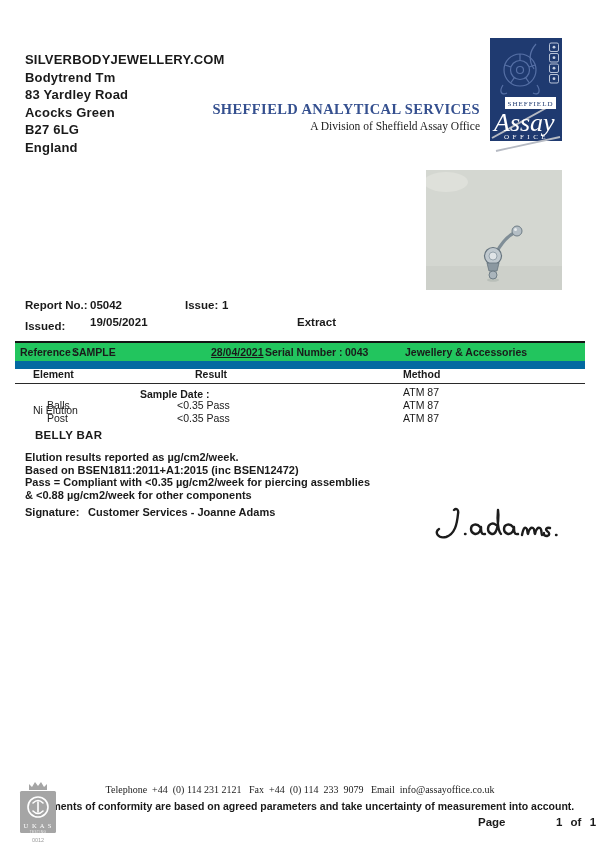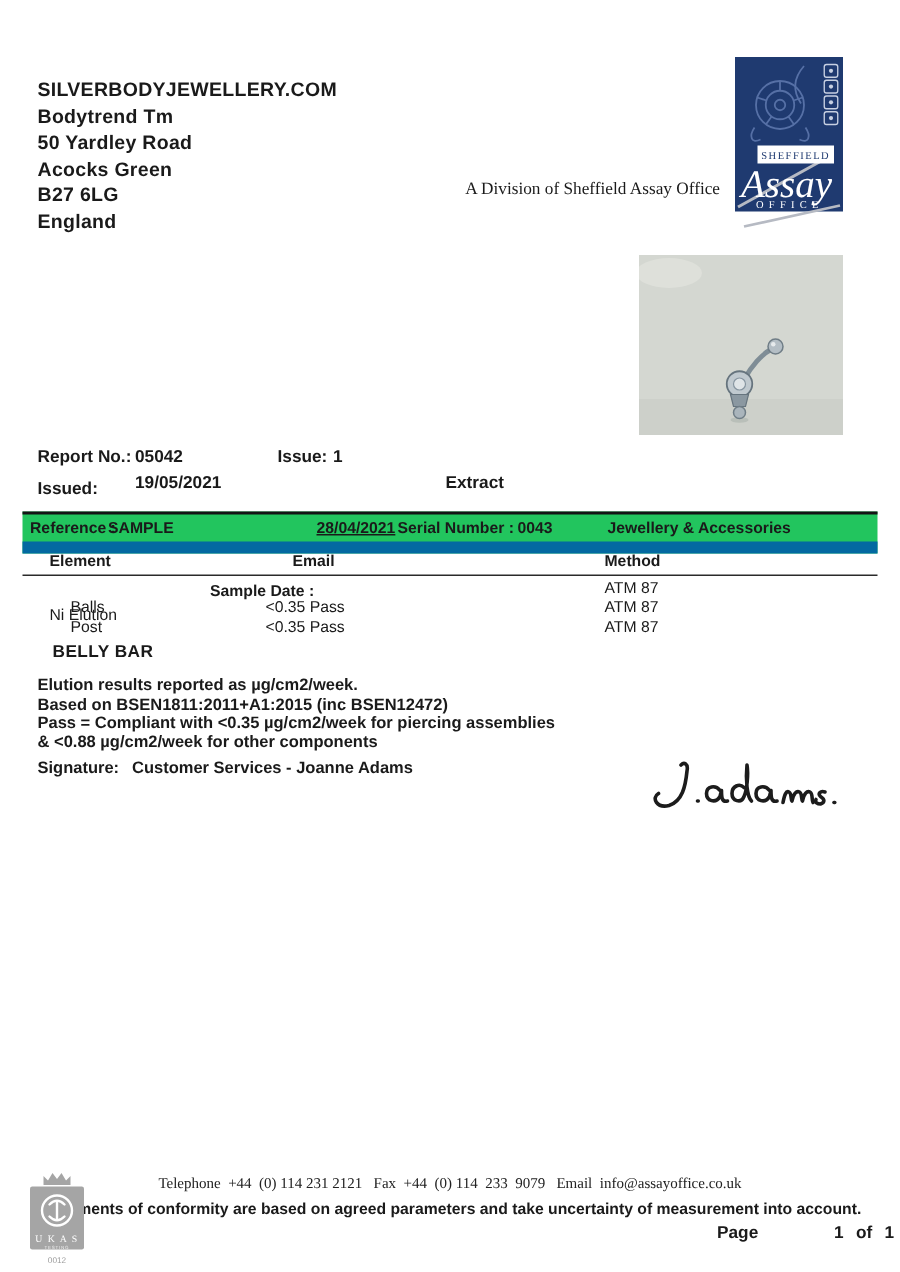--- a/index.html
+++ b/index.html
@@ -46,26 +46,27 @@
   .page-num .pv{word-spacing:5px;margin-left:36px;}
 </style>
 </head>
 <body>
 
 <div class="page">
 
   <div class="abs address">
     <div>SILVERBODYJEWELLERY.COM</div>
     <div>Bodytrend Tm</div>
-    <div>50 Yardley Road</div>
+    <div>83 Yardley Road</div>
     <div>Acocks Green</div>
     <div>B27 6LG</div>
     <div>England</div>
   </div>
 
+  <div class="abs org-title">SHEFFIELD ANALYTICAL SERVICES</div>
   <div class="abs org-subtitle">A Division of Sheffield Assay Office</div>
 
   <svg class="abs" style="left:490px;top:38px;" width="72" height="122" viewBox="0 0 72 122">
     <rect x="0" y="0" width="72" height="103" fill="#1f3a70"></rect>
 
     <g stroke="#5670a6" stroke-width="1.2" fill="none">
       <circle cx="30" cy="32" r="16"></circle>
       <circle cx="30" cy="32" r="9.5"></circle>
       <circle cx="30" cy="32" r="3.5"></circle>
       <path d="M30,16 L30,22.5"></path>
@@ -125,21 +126,21 @@
     <span style="left:57px;">SAMPLE</span>
     <span style="left:125px;margin-top:42px;">Sample Date :</span>
     <span style="left:196px;text-decoration:underline;">28/04/2021</span>
     <span style="left:250px;">Serial Number :</span>
     <span style="left:330px;">0043</span>
     <span style="left:390px;">Jewellery &amp; Accessories</span>
   </div>
 
   <div class="abs rtable">
     <span class="th" style="left:18px;top:4px;">Element</span>
-    <span class="th" style="left:180px;top:4px;">Email</span>
+    <span class="th" style="left:180px;top:4px;">Result</span>
     <span class="th" style="left:388px;top:4px;">Method</span>
     <div class="rule"></div>
 
     <span style="left:18px;top:40px;">Ni Elution</span>
     <span style="left:162px;top:22px;"></span>
     <span style="left:388px;top:22px;">ATM 87</span>
 
     <span style="left:32px;top:35px;">Balls</span>
     <span style="left:162px;top:35px;">&lt;0.35 Pass</span>
     <span style="left:388px;top:35px;">ATM 87</span>

